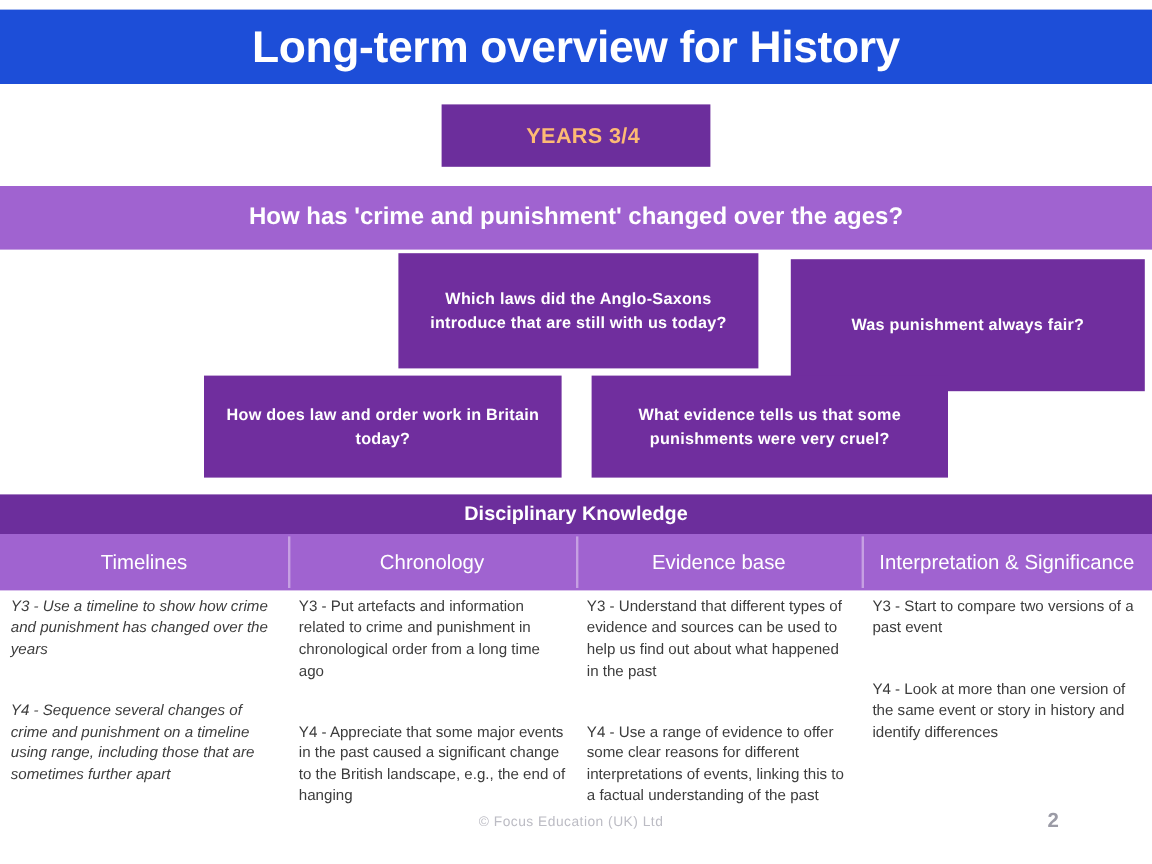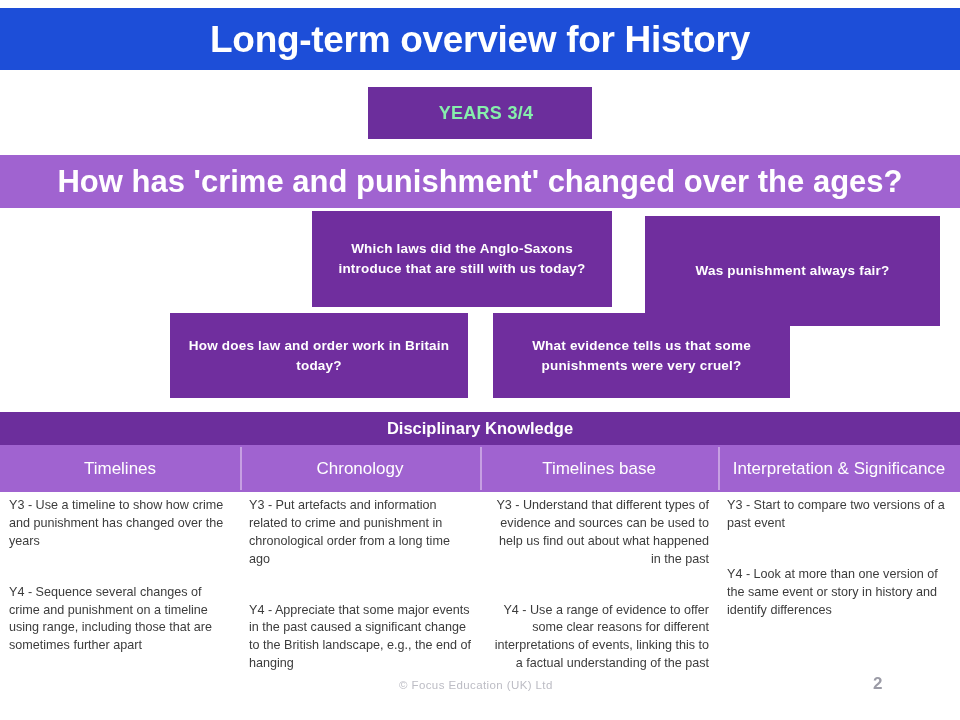--- a/index.html
+++ b/index.html
@@ -49,42 +49,42 @@
     left: 368px;
     top: 87px;
     width: 224px;
     height: 52px;
     background: #6C2E9C;
     display: flex;
     align-items: center;
     justify-content: center;
   }
   .years-tab .years-text {
-    color: #86efac;
+    color: #fdba74;
     font-size: 18px;
     font-weight: bold;
     letter-spacing: 0.3px;
     margin-left: 12px;
   }
 
   
   .enquiry-banner {
     position: absolute;
     left: 0;
     top: 155px;
     width: 960px;
     height: 53px;
     background: #A063D0;
     display: flex;
     align-items: center;
     justify-content: center;
   }
   .enquiry-banner .enquiry-text {
     color: #ffffff;
-    font-size: 31px;
+    font-size: 20px;
     font-weight: bold;
     white-space: nowrap;
   }
 
   
   .qbox {
     position: absolute;
     background: #702E9E;
     color: #ffffff;
     display: flex;
@@ -92,22 +92,22 @@
     justify-content: center;
     text-align: center;
     font-size: 13.5px;
     font-weight: bold;
     line-height: 1.45;
     padding: 4px 10px;
     box-sizing: border-box;
     letter-spacing: 0.2px;
   }
   #qbox-0 { left: 18px;  top: 216px; width: 303px; height: 87px; }
-  #qbox-1 { left: 312px; top: 211px; width: 300px; height: 96px; }
-  #qbox-2 { left: 645px; top: 216px; width: 295px; height: 110px; }
+  #qbox-1 { left: 332px; top: 211px; width: 300px; height: 96px; }
+  #qbox-2 { left: 659px; top: 216px; width: 295px; height: 110px; }
   #qbox-3 { left: 170px; top: 313px; width: 298px; height: 85px; }
   #qbox-4 { left: 493px; top: 313px; width: 297px; height: 85px; }
 
   
   .dk-band {
     position: absolute;
     left: 0;
     top: 412px;
     width: 960px;
     height: 33px;
@@ -175,23 +175,23 @@
     display: flex;
   }
   .td {
     position: relative;
     box-sizing: border-box;
     padding: 5px 9px 0 9px;
     color: #3C3C3C;
     font-size: 12.6px;
     line-height: 1.42;
   }
-  .td-0 { width: 240px; }
+  .td-0 { width: 240px; font-style: italic; }
   .td-1 { width: 240px; }
-  .td-2 { width: 238px; text-align: right; }
+  .td-2 { width: 238px; }
   .td-3 { width: 242px; }
   .td p {
     margin: 0 0 11px 0;
   }
   .td p:last-child { margin-bottom: 0; margin-top: 33px; }
 
   
   .footer-copyright {
     position: absolute;
     left: 399px;
@@ -233,21 +233,21 @@
 
   <div class="dk-band">
     <div class="dk-text">Disciplinary Knowledge</div>
   </div>
 
   <div class="table">
 
     <div class="thead">
       <div class="th th-0">Timelines</div>
       <div class="th th-1">Chronology</div>
-      <div class="th th-2">Timelines base</div>
+      <div class="th th-2">Evidence base</div>
       <div class="th th-3">Interpretation &amp; Significance</div>
     </div>
 
     <div class="tbody">
       <div class="td td-0">
         <p>Y3 - Use a timeline to show how crime and punishment has changed over the years</p>
         <p>Y4 - Sequence several changes of crime and punishment on a timeline using range, including those that are sometimes further apart</p>
       </div>
       <div class="td td-1">
         <p>Y3 - Put artefacts and information related to crime and punishment in chronological order from a long time ago</p>

